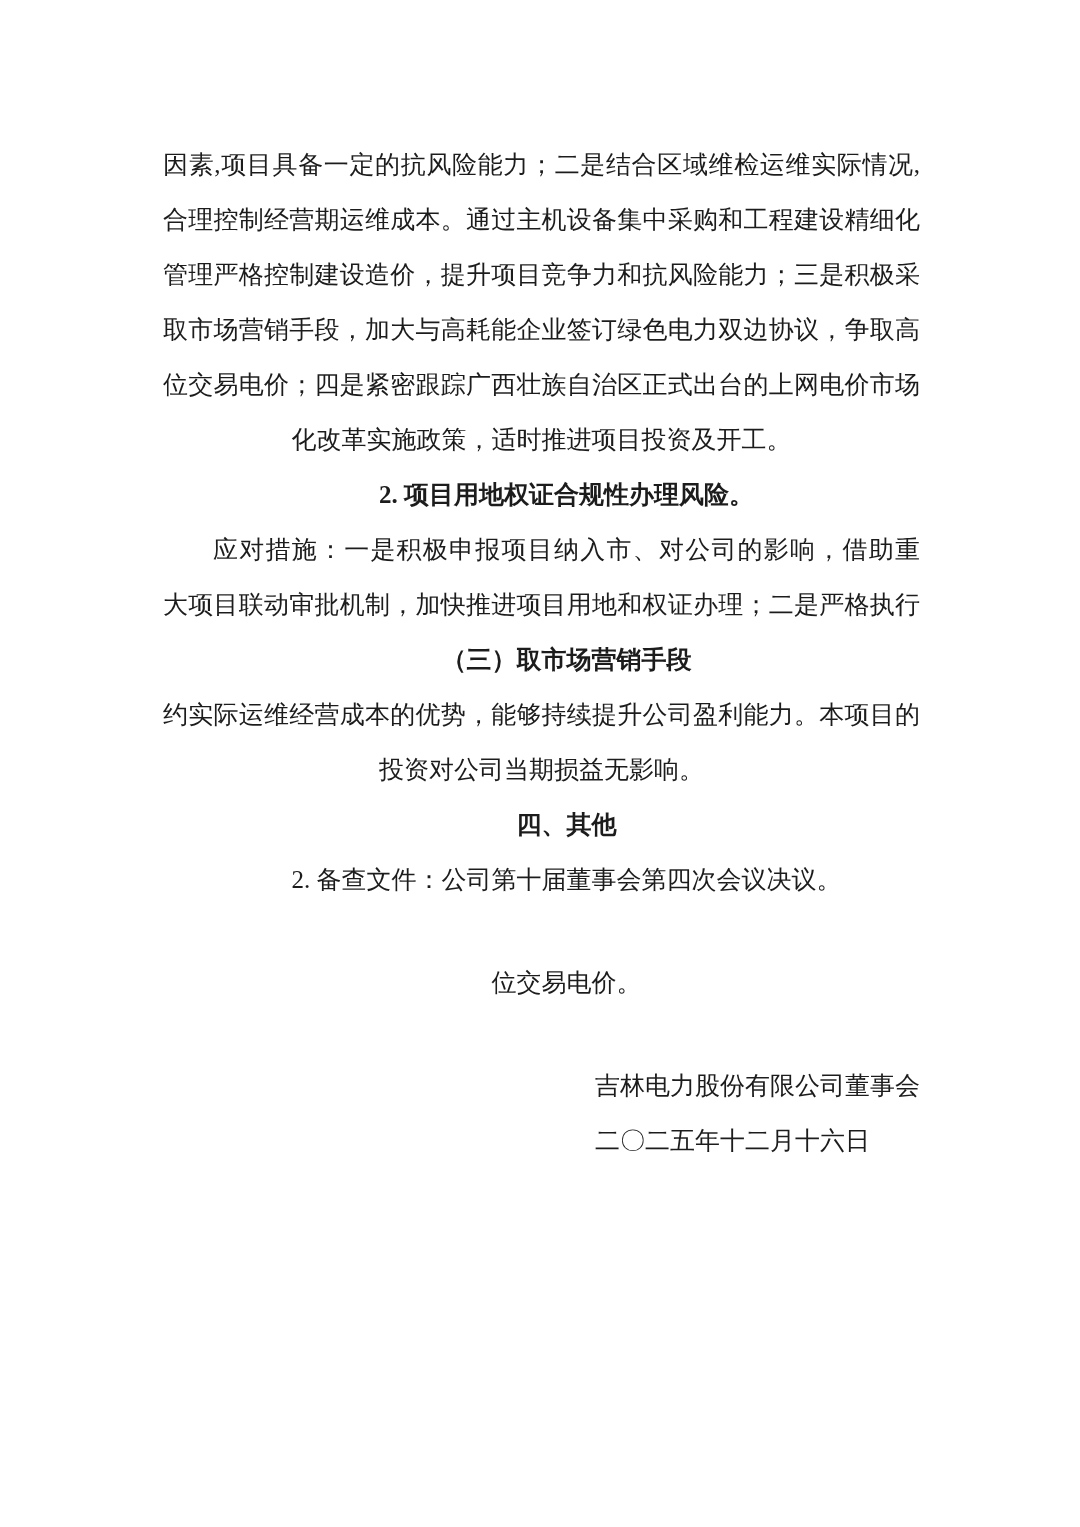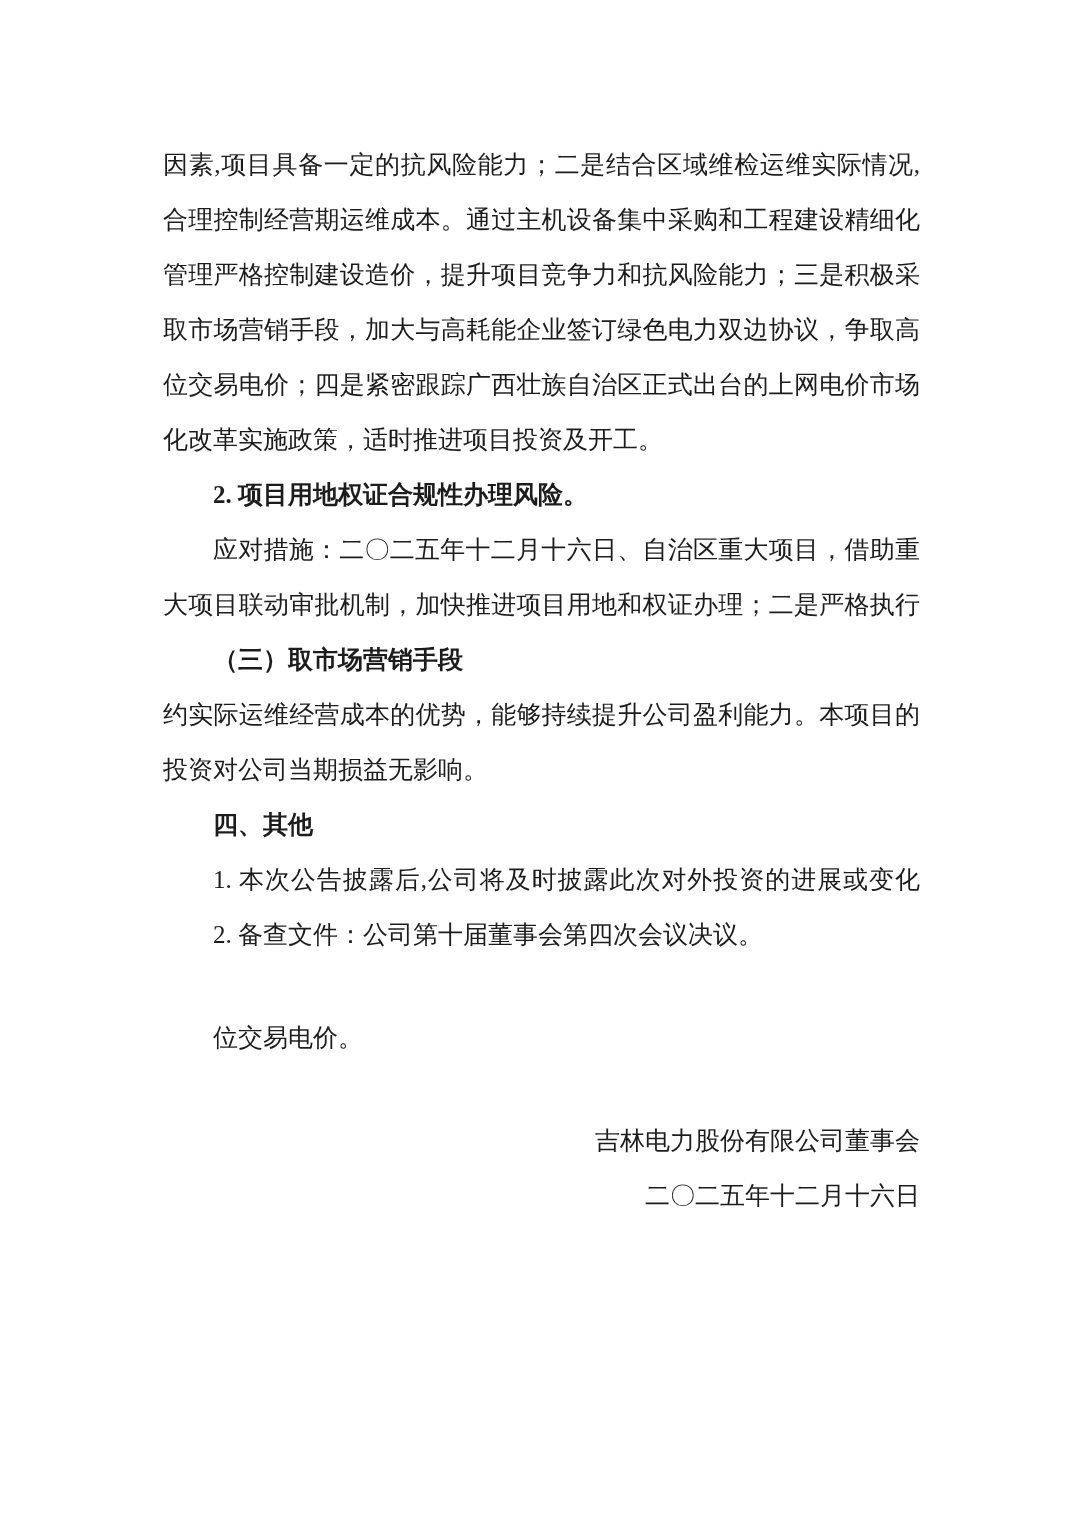--- a/index.html
+++ b/index.html
@@ -19,21 +19,21 @@
   .page-content {
     position: absolute;
     top: 137px;
     left: 163px;
     width: 757px;
   }
   .text-line {
     font-size: 25px;
     line-height: 55px;
     height: 55px;
-    text-align: left;
+    text-align: center;
     white-space: nowrap;
   }
   .text-line.fill {
     white-space: normal;
     text-align: justify;
     text-align-last: justify;
   }
   .text-line.indent {
     text-indent: 50px;
   }
@@ -48,21 +48,21 @@
     width: fit-content;
     margin-left: auto;
     margin-right: 0;
     text-align: center;
   }
   .signature-line {
     font-size: 25px;
     line-height: 55px;
     height: 55px;
     white-space: nowrap;
-    text-align: right;
+    text-align: left;
   }
   .page-number {
     position: absolute;
     top: 1408px;
     left: 0;
     width: 1000px; 
     text-align: center;
     font-size: 18px;
     line-height: 26px;
     color: #333333;
@@ -74,27 +74,26 @@
 <div class="page">
   <div class="page-content">
     <div id="body-lines">
         <div class="text-line fill">因素,项目具备一定的抗风险能力；二是结合区域维检运维实际情况,</div>
         <div class="text-line fill">合理控制经营期运维成本。通过主机设备集中采购和工程建设精细化</div>
         <div class="text-line fill">管理严格控制建设造价，提升项目竞争力和抗风险能力；三是积极采</div>
         <div class="text-line fill">取市场营销手段，加大与高耗能企业签订绿色电力双边协议，争取高</div>
         <div class="text-line fill">位交易电价；四是紧密跟踪广西壮族自治区正式出台的上网电价市场</div>
         <div class="text-line">化改革实施政策，适时推进项目投资及开工。</div>
         <div class="text-line indent bold">2. 项目用地权证合规性办理风险。</div>
-        <div class="text-line fill indent">应对措施：二〇二五年十二月十六日、自治区重大项目，借助重</div>
+        <div class="text-line fill indent">应对措施：一是积极申报项目纳入市、对公司的影响，借助重</div>
         <div class="text-line fill">大项目联动审批机制，加快推进项目用地和权证办理；二是严格执行</div>
         <div class="text-line indent bold">（三）取市场营销手段</div>
         <div class="text-line fill">约实际运维经营成本的优势，能够持续提升公司盈利能力。本项目的</div>
         <div class="text-line">投资对公司当期损益无影响。</div>
         <div class="text-line indent bold">四、其他</div>
-        <div class="text-line fill indent">1. 本次公告披露后,公司将及时披露此次对外投资的进展或变化</div>
         <div class="text-line indent">2. 备查文件：公司第十届董事会第四次会议决议。</div>
         <div class="text-line blank"></div>
         <div class="text-line indent">位交易电价。</div>
         <div class="text-line blank"></div>
       </div>
     <div class="signature-block">
       <div class="signature-line">吉林电力股份有限公司董事会</div>
       <div class="signature-line">二〇二五年十二月十六日</div>
     </div>
   </div>

